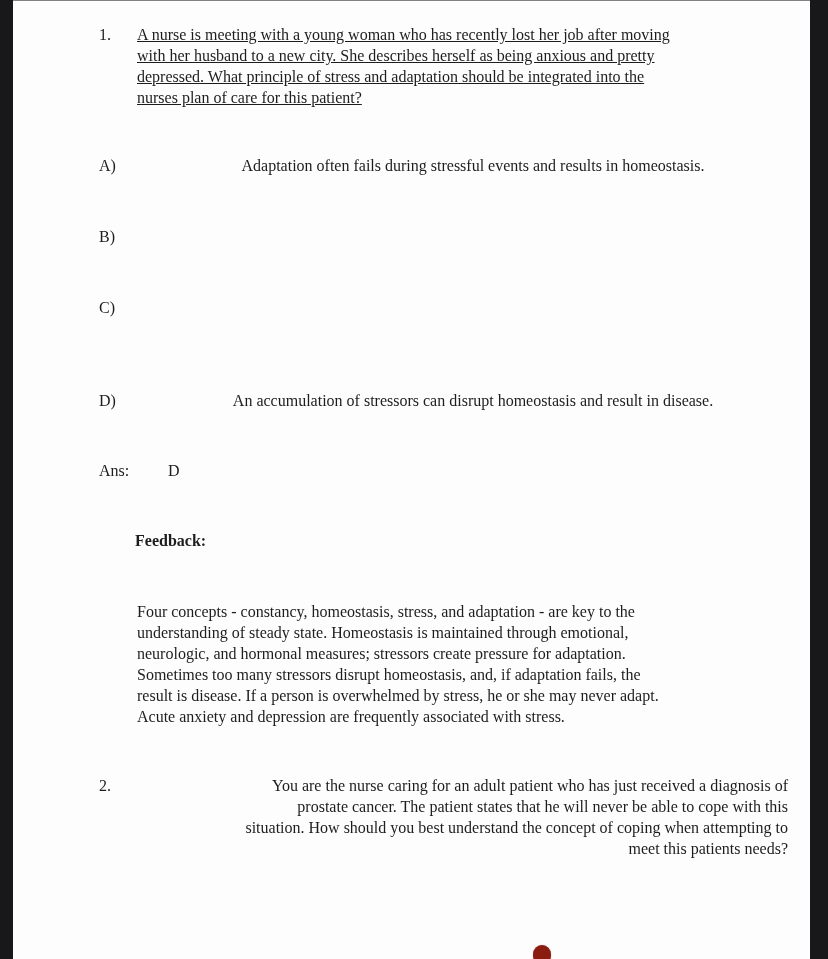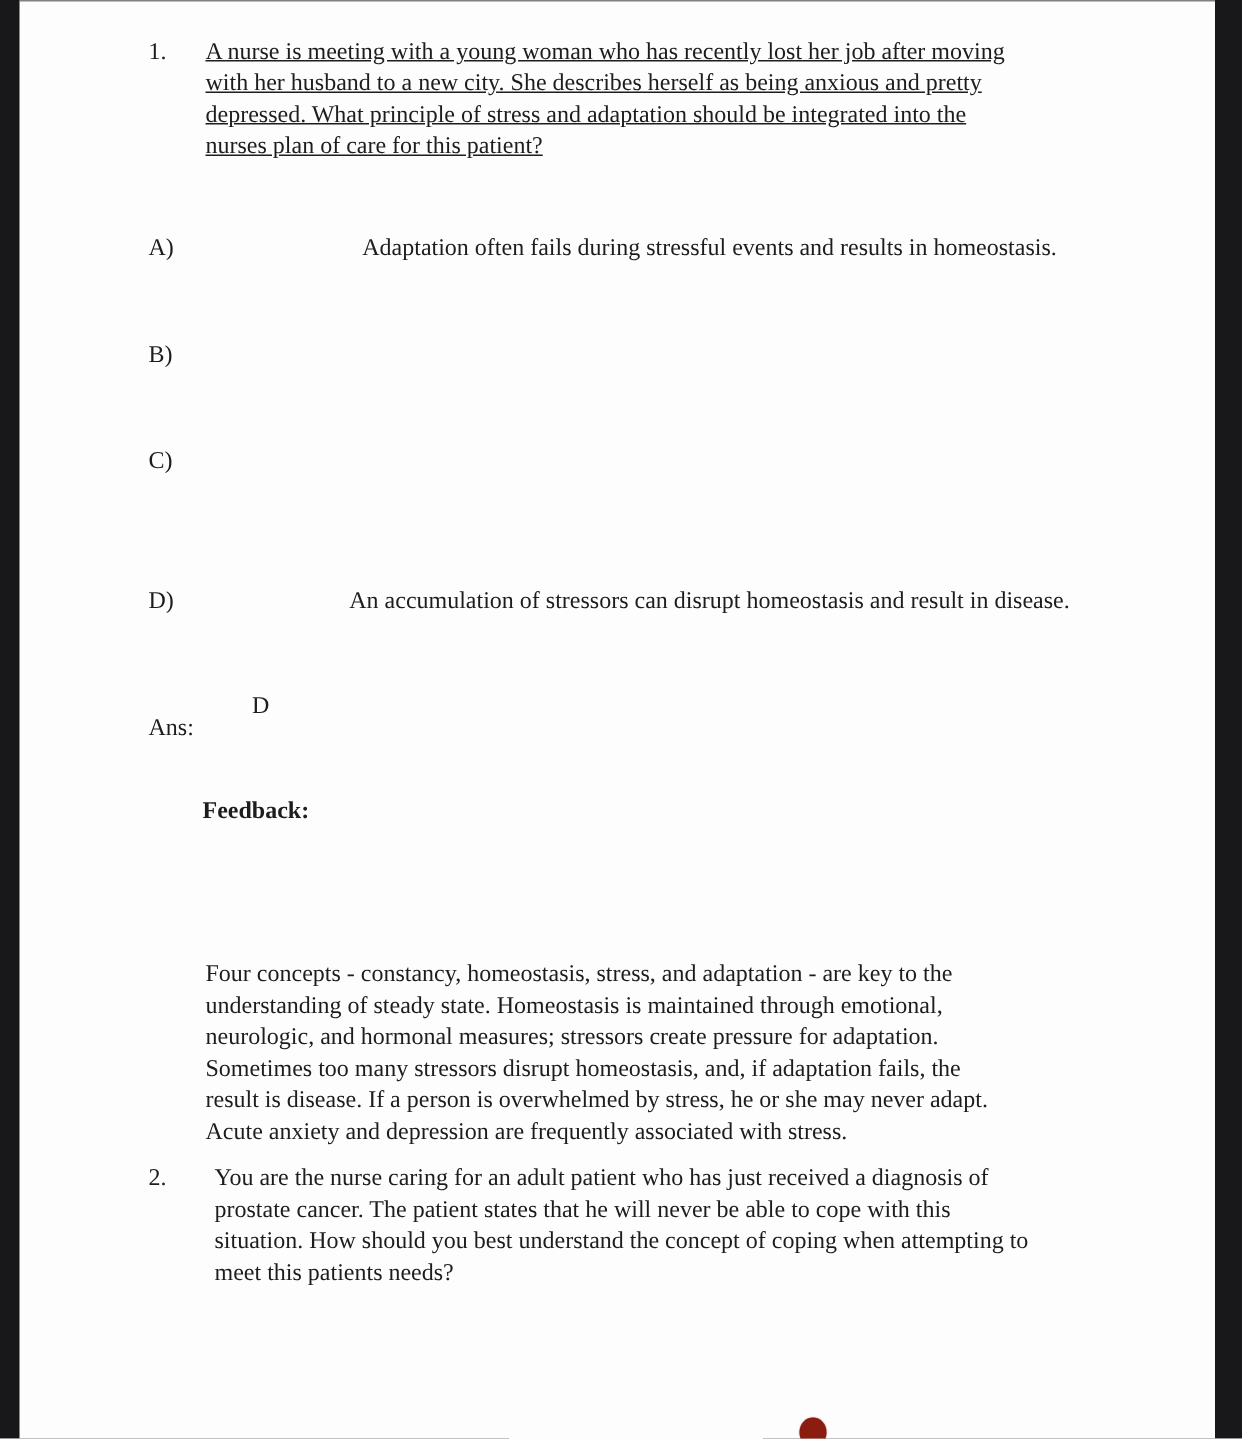--- a/index.html
+++ b/index.html
@@ -36,30 +36,30 @@
   }
   .txt {
     position: absolute;
     color: #1d1d1d;
     font-size: 16px;
     line-height: 21px;
     white-space: pre-line;
   }
   .num   { left: 99px;  width: 38px; }
   .qbody { left: 137px; width: 640px; text-decoration: underline; }
-  .q2body{ left: 143px; width: 645px; }
+  .q2body{ left: 143px; width: 645px; text-align: right; }
   .optlabel { left: 99px; width: 40px; }
   .optbody  { left: 168px; width: 610px; text-align: center; }
-  .anslabel { left: 99px; margin-top: 15px; }
+  .anslabel { left: 99px; }
   .ansvalue { left: 168px; }
   .fbhead {
     left: 135px;
     font-weight: bold;
   }
-  .fbbody { left: 137px; width: 600px; margin-top: 38px; }
+  .fbbody { left: 137px; width: 600px; }
   .red-mark {
     position: absolute;
     left: 533px;
     top: 945px;
     width: 18px;
     height: 19px;
     background: #8a1d10;
     border-radius: 50% 50% 45% 45%;
     box-shadow: 0 0 1px 0 rgba(138,29,16,0.6);
   }

